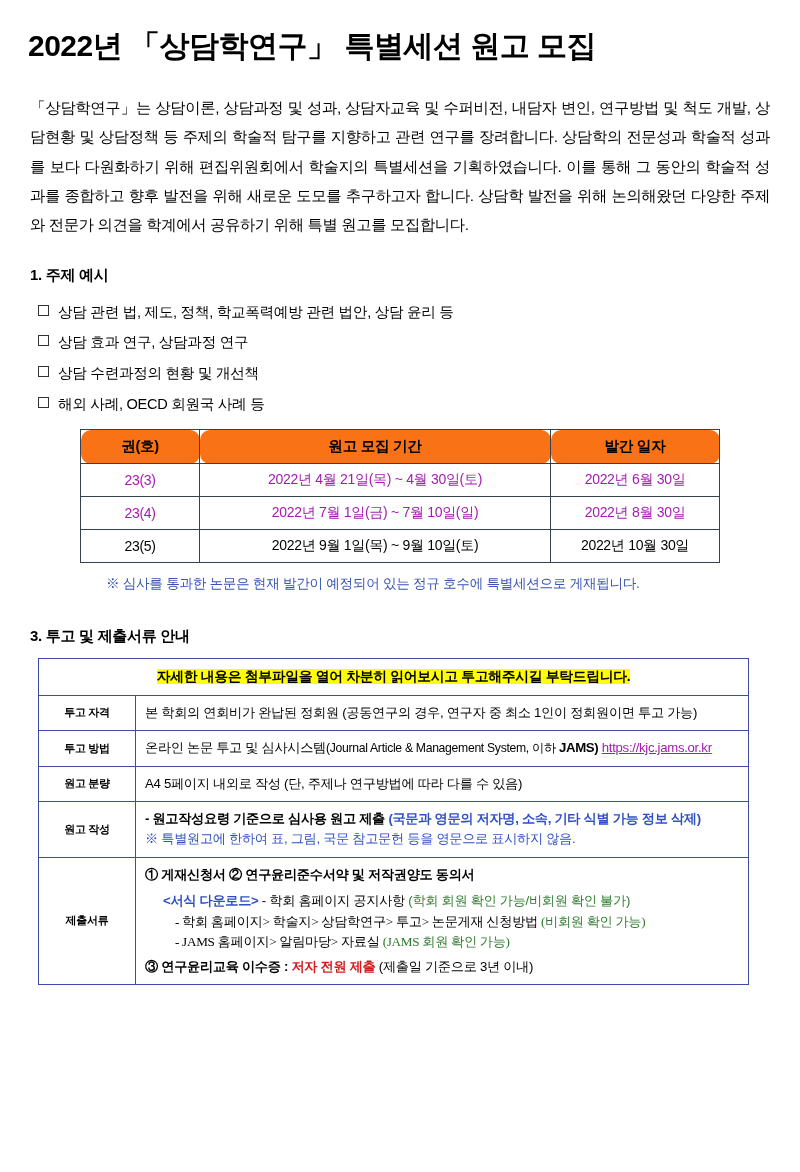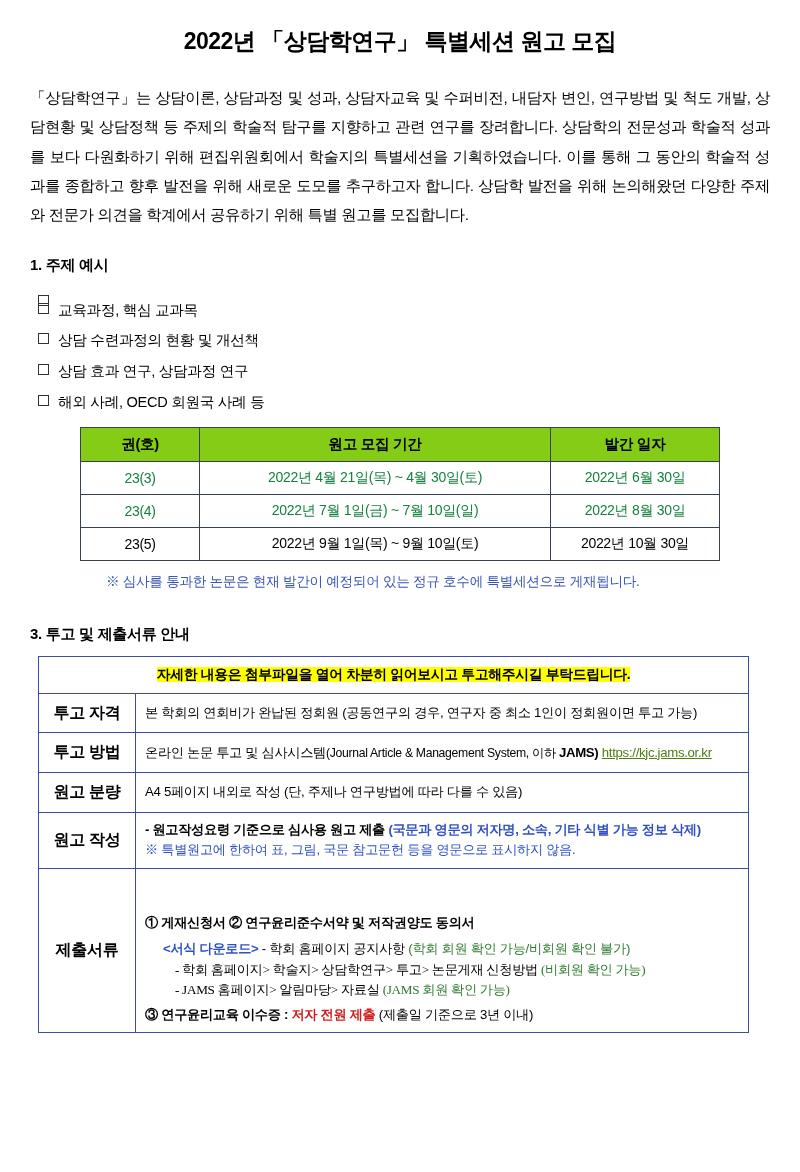--- a/index.html
+++ b/index.html
@@ -14,22 +14,22 @@
     color: #000000;
   }
   .page {
     width: 800px;
     min-height: 1172px;
     box-sizing: border-box;
     padding: 18px 28px 10px 28px;
     position: relative;
   }
   .doc-title {
-    text-align: center;
-    font-size: 23px;
+    text-align: left;
+    font-size: 30px;
     font-weight: bold;
     letter-spacing: -0.5px;
     margin: 8px 0 26px 0;
   }
   .intro {
     font-size: 15.3px;
     line-height: 1.92;
     text-align: justify;
     letter-spacing: -0.35px;
     margin: 0 2px 26px 2px;
@@ -76,26 +76,27 @@
     width: 640px;
     font-size: 14px;
   }
   table.sched th, table.sched td {
     border: 1px solid #36414f;
     text-align: center;
     padding: 7px 4px;
     letter-spacing: -0.3px;
   }
   table.sched thead th {
-    background: #84cc16;
+    background: #f97316;
     font-weight: bold;
     font-size: 14.6px;
+    border-radius: 10px;
   }
   table.sched td.dim {
-    color: #15803d;
+    color: #a21caf;
   }
   table.sched td.cur {
     color: #000;
     font-weight: normal;
   }
   table.sched td.c1 { width: 110px; }
   table.sched td.c3 { width: 160px; }
   .note {
     color: #3954b5;
     font-size: 13.6px;
@@ -114,66 +115,65 @@
     border: 1px solid #3c4ba8;
     padding: 7px 9px;
     vertical-align: middle;
     letter-spacing: -0.3px;
     line-height: 1.55;
   }
   table.sub td.label {
     width: 78px;
     text-align: center;
     font-weight: bold;
-    font-size: 16px;
+    font-size: 11px;
     background: #ffffff;
   }
   td.banner {
     text-align: center;
     font-weight: bold;
     font-size: 13.8px;
     padding: 6px 4px;
   }
   .hl {
     background: #ffff00;
   }
   .small {
     font-size: 12.2px;
   }
   .link {
-    color: #4d7c0f;
+    color: #a21caf;
     text-decoration: underline;
   }
   .blue { color: #2f4fc4; }
   .red { color: #d21a1a; }
   .green { color: #2f7a2f; }
   .indent1 { padding-left: 18px; display: block; }
   .indent2 { padding-left: 30px; display: block; font-family: Liberation Serif, serif; }
-  .bold { font-weight: bold; margin-top: 37px; }
+  .bold { font-weight: bold; }
   .row-docs td.label { }
 </style>
 </head>
 <body>
 
 <div class="page">
 
   <div class="doc-title">2022년 「상담학연구」 특별세션 원고 모집</div>
 
   <p class="intro">「상담학연구」는 상담이론, 상담과정 및 성과, 상담자교육 및 수퍼비전, 내담자 변인, 연구방법 및 척도 개발, 상담현황 및 상담정책 등 주제의 학술적 탐구를 지향하고 관련 연구를 장려합니다. 상담학의 전문성과 학술적 성과를 보다 다원화하기 위해 편집위원회에서 학술지의 특별세션을 기획하였습니다. 이를 통해 그 동안의 학술적 성과를 종합하고 향후 발전을 위해 새로운 도모를 추구하고자 합니다. 상담학 발전을 위해 논의해왔던 다양한 주제와 전문가 의견을 학계에서 공유하기 위해 특별 원고를 모집합니다.</p>
 
   <div class="section-head">
     <span class="num">1.</span>
     <span>주제 예시</span>
   </div>
 
   <ul class="bullets">
-    <li><span class="box"></span></li>
-    <li><span class="box"></span><span>교육과정, 핵심 교과목</span></li>
+    <li><span class="box"></span><span>상담 관련 법, 제도, 정책, 학교폭력예방 관련 법안, 상담 윤리 등</span></li>
+    <li><span class="box"></span><span>상담 효과 연구, 상담과정 연구</span></li>
     <li><span class="box"></span><span>상담 수련과정의 현황 및 개선책</span></li>
-    <li><span class="box"></span><span>상담 효과 연구, 상담과정 연구</span></li>
     <li><span class="box"></span><span>해외 사례, OECD 회원국 사례 등</span></li>
   </ul>
 
 
   <div class="sched-wrap">
     <table class="sched">
       <thead>
         <tr>
           <th>권(호)</th>
           <th>원고 모집 기간</th>

